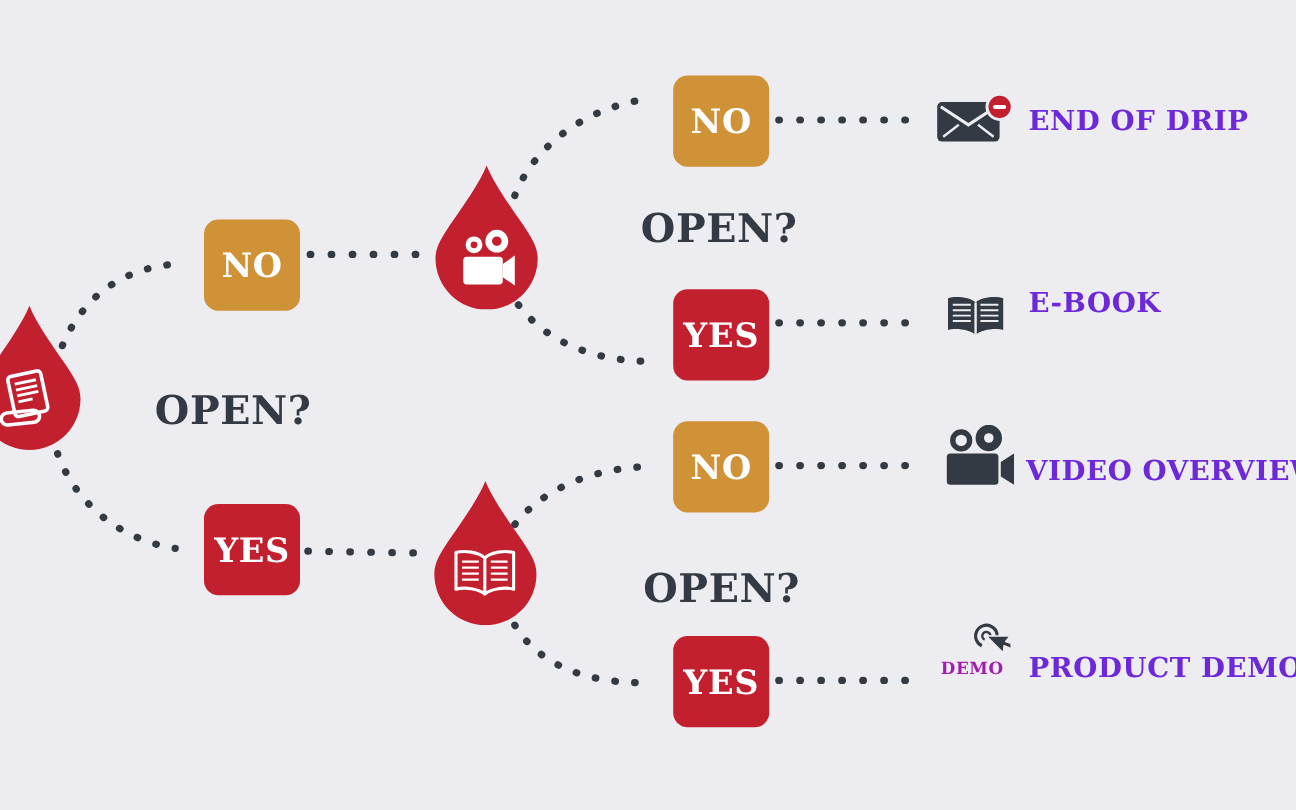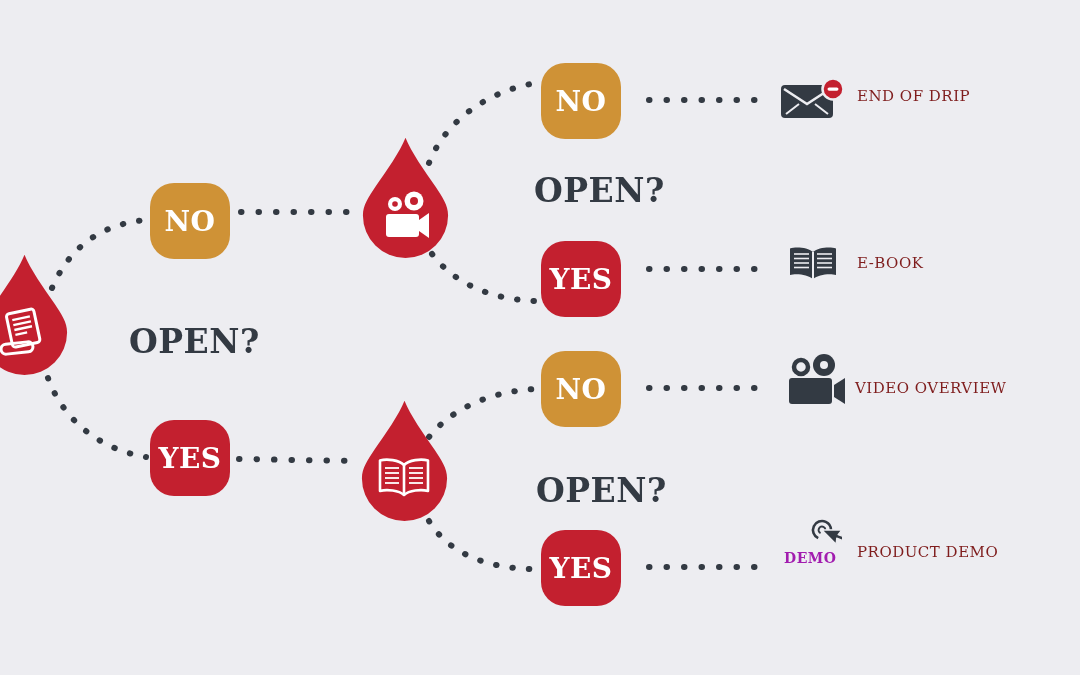--- a/index.html
+++ b/index.html
@@ -3,32 +3,32 @@
 <meta charset="utf-8">
 <style>
   html,body{margin:0;padding:0;}
   .stage{
     position:relative;width:1080px;height:675px;overflow:hidden;
     background:#ededf1;font-family:"DejaVu Serif","Liberation Serif",serif;
   }
   .layer{position:absolute;left:0;top:0;width:1080px;height:675px;}
   .abs{position:absolute;}
   .btn{
-    position:absolute;width:80px;height:76px;border-radius:24px;
+    position:absolute;width:80px;height:76px;border-radius:12px;
     display:flex;align-items:center;justify-content:center;
-    color:#fff;font-weight:bold;font-size:28px;letter-spacing:.5px;
+    color:#fff;font-weight:bold;font-size:28px;letter-spacing:.5px;margin-left:20px;
   }
   .btn-gold{background:#cf9236;}
   .btn-red{background:#c3202f;text-align:center;}
   .question{
     position:absolute;color:#333a43;font-weight:bold;font-size:33px;letter-spacing:.5px;
     white-space:nowrap;
   }
   .outcome-label{
-    position:absolute;color:#7f1d1d;font-weight:normal;font-size:15px;letter-spacing:.5px;
+    position:absolute;color:#6d28d9;font-weight:bold;font-size:23px;letter-spacing:.5px;
     white-space:nowrap;
   }
   .drop{position:absolute;width:95px;height:123px;}
   .drop svg.shape{position:absolute;left:0;top:0;width:100%;height:100%;}
   .drop .drop-icon{position:absolute;}
   .demo-icon{position:absolute;width:58px;height:50px;}
   .demo-icon svg{position:absolute;right:0;top:0;}
   .demo-text{
     position:absolute;left:0;bottom:2px;color:#a21caf;font-weight:bold;
     font-size:14px;letter-spacing:.5px;
@@ -136,21 +136,21 @@
       <line x1="6" y1="8" x2="21" y2="8"></line>
         <line x1="6" y1="12.5" x2="21" y2="12.5"></line>
       <line x1="6" y1="17" x2="21" y2="17"></line>
         <line x1="6" y1="21.5" x2="21" y2="21.5"></line>
       <line x1="29" y1="8" x2="44" y2="8"></line>
         <line x1="29" y1="12.5" x2="44" y2="12.5"></line>
       <line x1="29" y1="17" x2="44" y2="17"></line>
         <line x1="29" y1="21.5" x2="44" y2="21.5"></line>
     </g>
   </svg>
-  <div class="outcome-label" style="left:857px;top:254px;">E-BOOK</div>
+  <div class="outcome-label" style="left:857px;top:239px;">E-BOOK</div>
 
   <svg class="abs" style="left:784px;top:354px;" width="62" height="52" viewBox="0 0 62 52">
     <circle cx="17" cy="13" r="7" fill="none" stroke="#333a43" stroke-width="4.5"></circle>
     <circle cx="40" cy="11" r="11" fill="#333a43"></circle>
       <circle cx="40" cy="11" r="4" fill="#ededf1"></circle>
     <rect x="5" y="24" width="43" height="26" rx="3" fill="#333a43"></rect>
     <path d="M50 31 L61 24 L61 50 L50 43 Z" fill="#333a43"></path>
   </svg>
   <div class="outcome-label" style="left:855px;top:379px;">VIDEO OVERVIEW</div>
 

